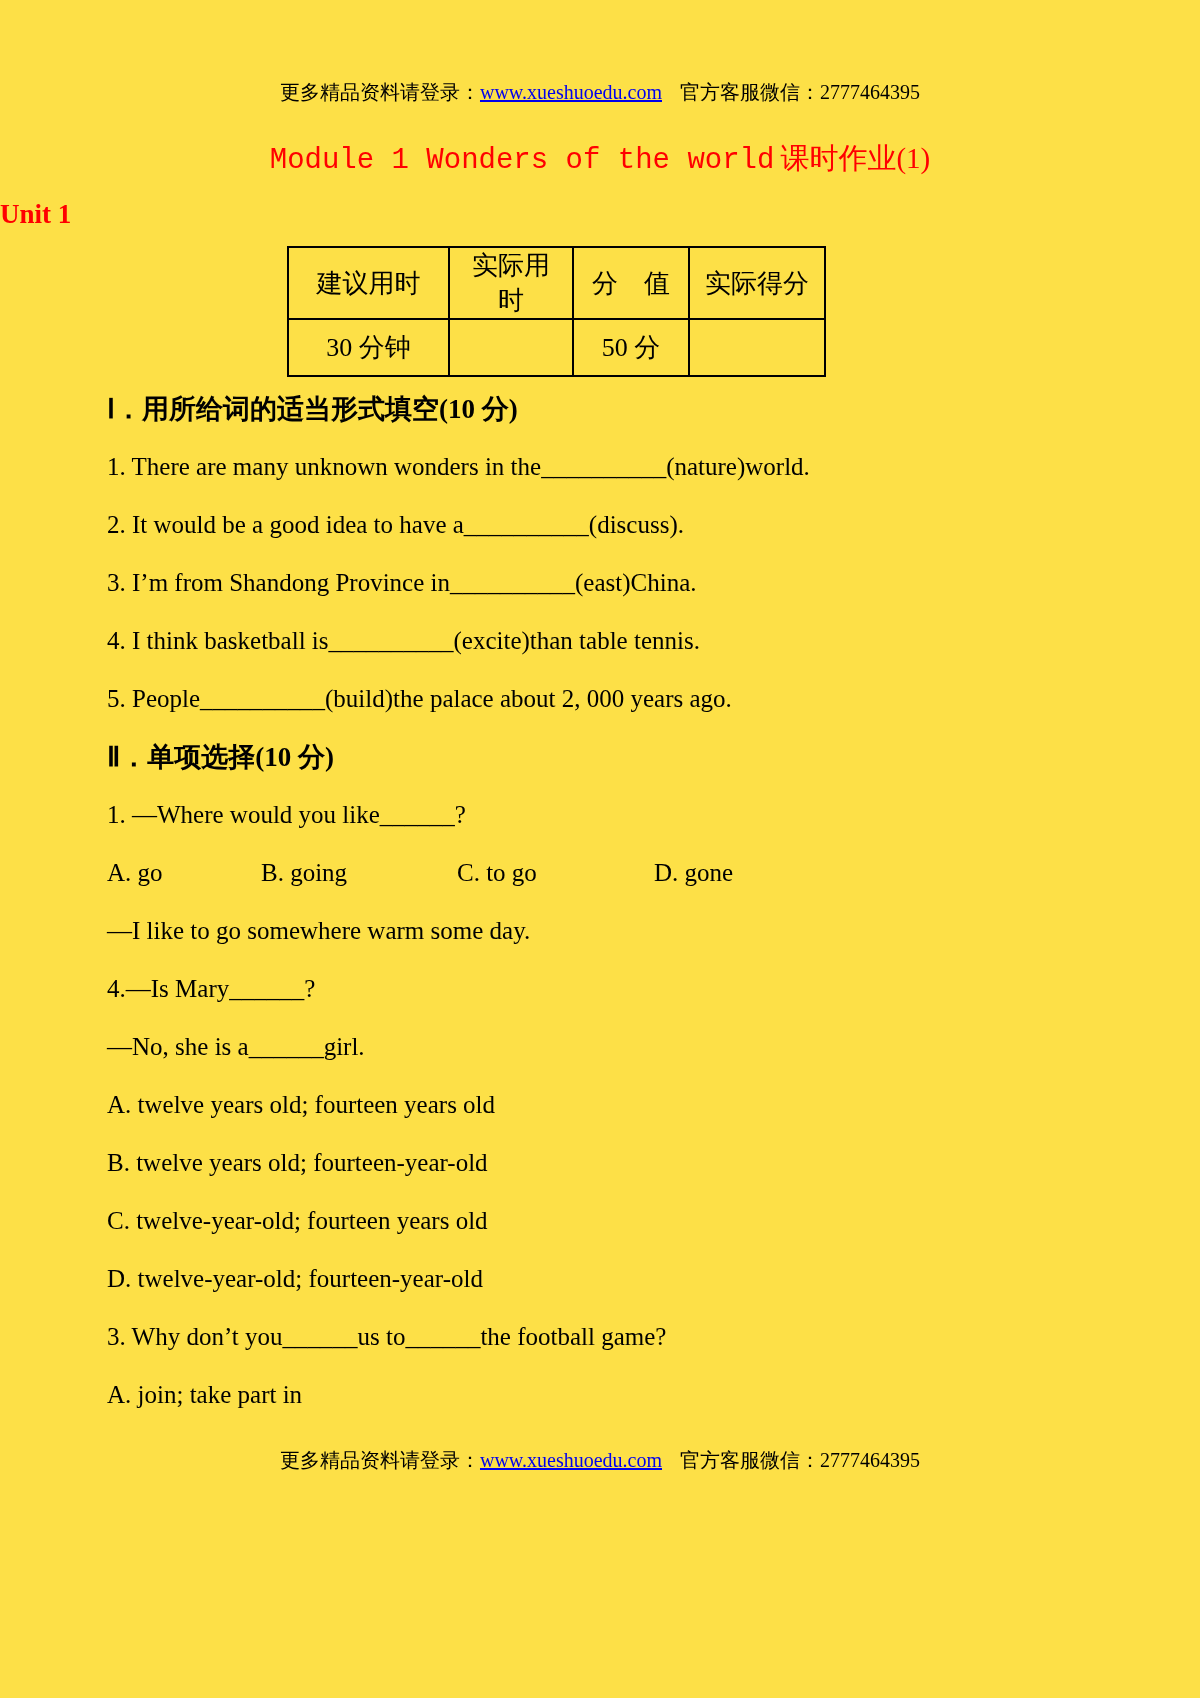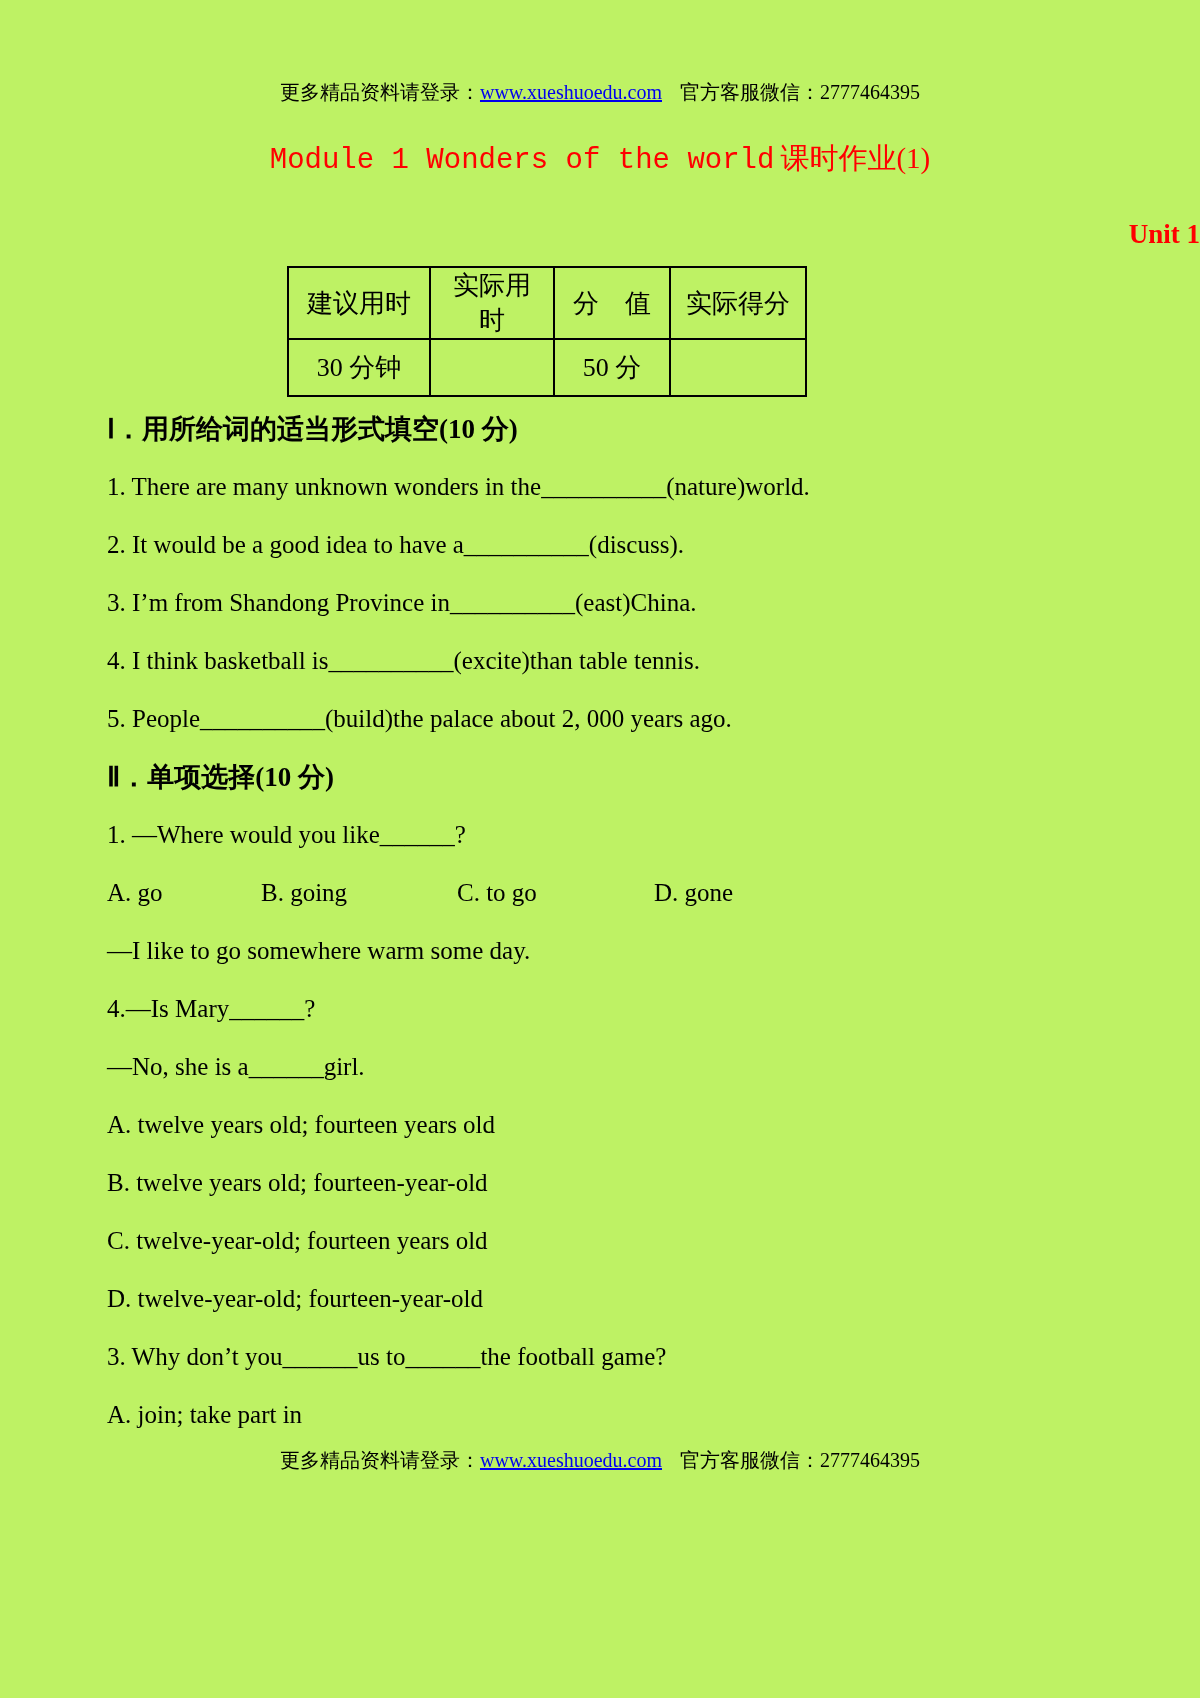--- a/index.html
+++ b/index.html
@@ -1,21 +1,21 @@
 <!DOCTYPE html>
 <html><head>
 <meta charset="utf-8">
 <style>
   * { box-sizing: border-box; }
   html, body { margin: 0; padding: 0; background: #ffffff; }
   .page {
     position: relative;
     width: 1200px;
     height: 1698px;
-    background: #bef264;
+    background: #fde047;
     color: #000000;
     font-family: "Liberation Serif", serif;
     overflow: hidden;
   }
   .topline {
     padding-top: 80px;
     text-align: center;
     font-size: 20px;
     line-height: 24px;
     color: #000000;
@@ -36,40 +36,40 @@
   .doc-title .en {
     font-family: "Liberation Mono", monospace;
     font-size: 29px;
     letter-spacing: 0px;
   }
   .doc-title .zh {
     font-size: 29px;
     margin-left: 6px;
   }
   .doc-subtitle {
-    margin-top: 38px;
-    text-align: right;
+    margin-top: 18px;
+    text-align: left;
     line-height: 30px;
     font-size: 27px;
     font-weight: bold;
     color: #ff0000;
   }
   table.score {
     border-collapse: collapse;
     margin: 17px 0 0 287px;
   }
   table.score td {
     border: 2px solid #000000;
     font-size: 26px;
     text-align: center;
     vertical-align: middle;
     height: 57px;
     padding: 0 10px;
   }
-  td.c1 { width: 142px; border-radius: 21px; }
+  td.c1 { width: 161px; border-radius: 21px; }
   td.c2 { width: 124px; margin-left: 40px; }
   td.c3 { width: 116px; border-radius: 21px; }
   td.c4 { width: 136px; }
   .bodytext {
     margin-top: 3px;
     padding-left: 107px;
     padding-right: 30px;
   }
   .line {
     font-size: 25px;

